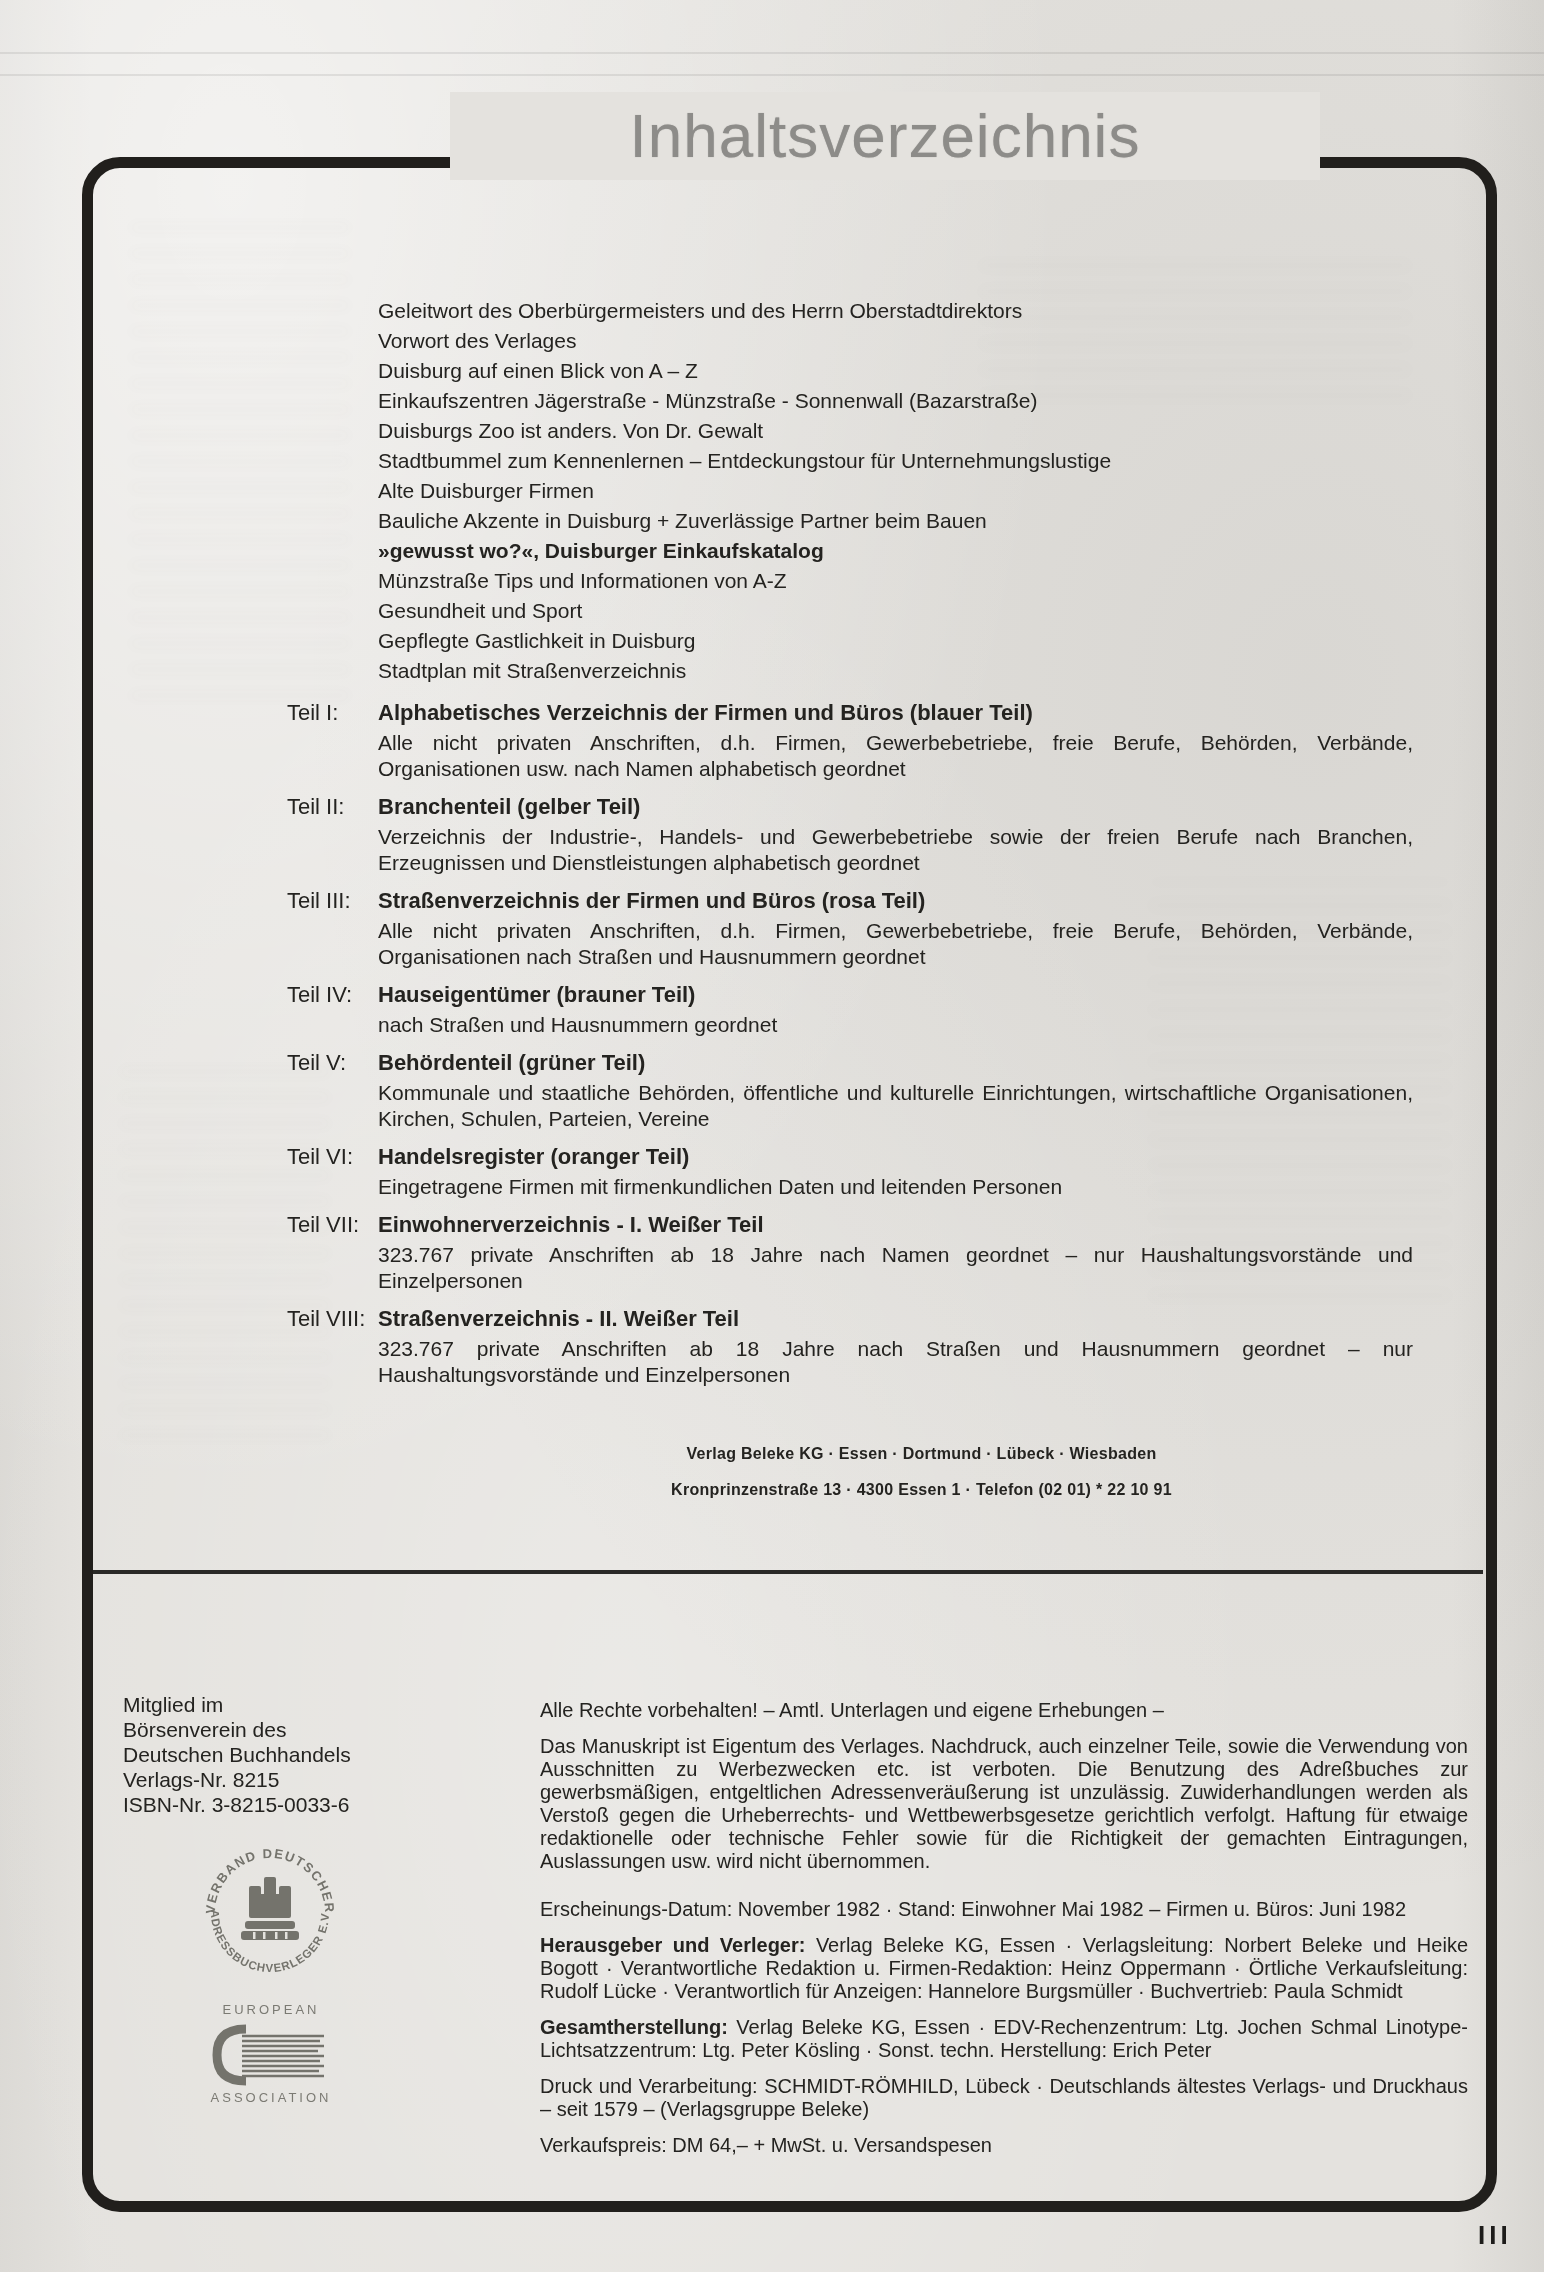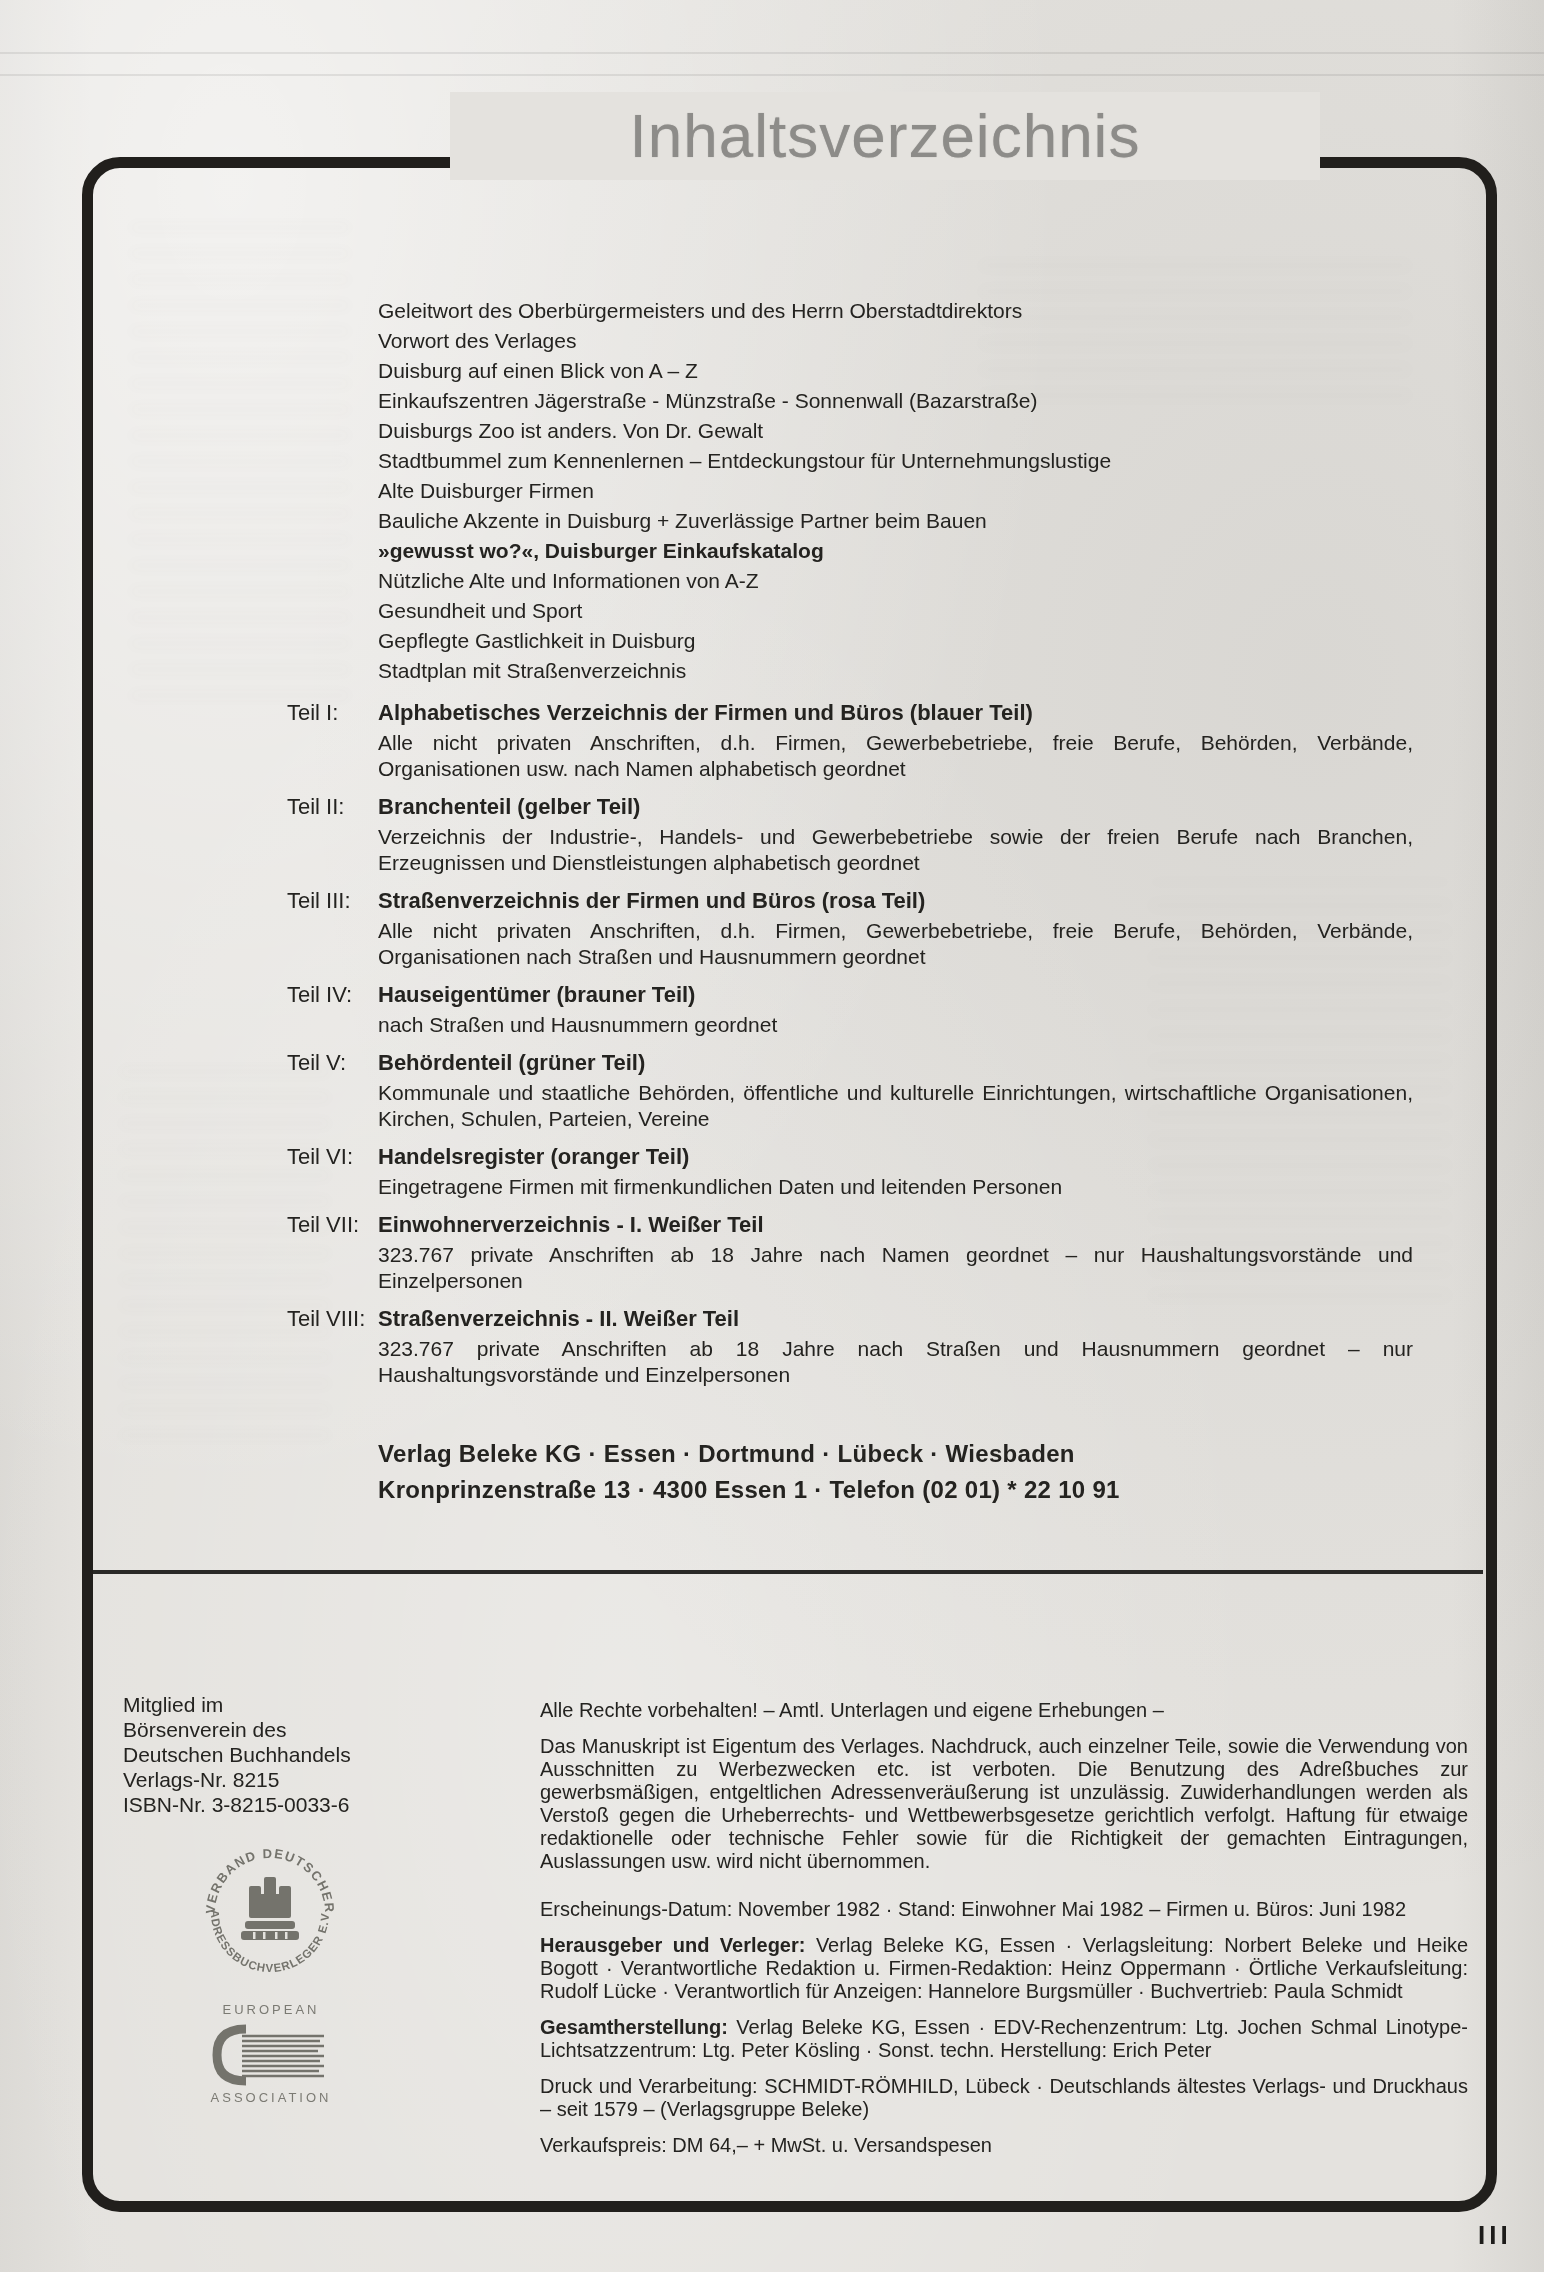--- a/index.html
+++ b/index.html
@@ -42,21 +42,21 @@
   }
   .toc-area{position:absolute;left:287px;top:296px;width:1178px;}
   .intro-list{margin-left:91px;font-size:21px;line-height:30px;}
   .intro-item.bold{font-weight:bold;}
   .toc-sections{margin-top:14px;}
   .t-section{display:flex;margin-top:12px;}
   .t-label{width:91px;flex:0 0 91px;font-size:22px;font-weight:normal;line-height:26px;}
   .t-content{flex:1;}
   .t-heading{font-size:22px;font-weight:bold;line-height:26px;}
   .t-body{margin-top:4px;font-size:21px;line-height:26px;text-align:justify;width:1035px;}
-  .publisher{margin-left:91px;margin-top:48px;font-size:24px;font-weight:bold;line-height:36px;letter-spacing:.3px;}
+  .publisher{margin-left:91px;margin-top:48px;font-size:16px;font-weight:bold;line-height:36px;letter-spacing:.3px;text-align:center;}
 
   .rule{position:absolute;left:93px;top:1570px;width:1390px;height:4px;background:#2a2927;}
 
   .imprint-left{position:absolute;left:123px;top:1692px;font-size:21px;line-height:25px;}
   .imprint-right{position:absolute;left:540px;top:1699px;width:928px;font-size:20px;line-height:23px;}
   .ipara{margin:0 0 13px 0;text-align:justify;}
   .ipara.single{text-align:left;}
   .ipara.gap-lg{margin-bottom:25px;}
   .ipara b{font-weight:bold;}
 
@@ -87,21 +87,21 @@
     <div class="intro-list">
         <div class="intro-item">Geleitwort des Oberbürgermeisters und des Herrn Oberstadtdirektors</div>
         <div class="intro-item">Vorwort des Verlages</div>
         <div class="intro-item">Duisburg auf einen Blick von A – Z</div>
         <div class="intro-item">Einkaufszentren Jägerstraße - Münzstraße - Sonnenwall (Bazarstraße)</div>
         <div class="intro-item">Duisburgs Zoo ist anders. Von Dr. Gewalt</div>
         <div class="intro-item">Stadtbummel zum Kennenlernen – Entdeckungstour für Unternehmungslustige</div>
         <div class="intro-item">Alte Duisburger Firmen</div>
         <div class="intro-item">Bauliche Akzente in Duisburg + Zuverlässige Partner beim Bauen</div>
         <div class="intro-item bold">»gewusst wo?«, Duisburger Einkaufskatalog</div>
-        <div class="intro-item">Nützliche Alte und Informationen von A-Z</div>
+        <div class="intro-item">Münzstraße Tips und Informationen von A-Z</div>
         <div class="intro-item">Gesundheit und Sport</div>
         <div class="intro-item">Gepflegte Gastlichkeit in Duisburg</div>
         <div class="intro-item">Stadtplan mit Straßenverzeichnis</div>
       </div>
     <div class="toc-sections">
         <div class="t-section">
           <div class="t-label">Teil I:</div>
           <div class="t-content">
             <div class="t-heading">Alphabetisches Verzeichnis der Firmen und Büros (blauer Teil)</div>
             <div class="t-body">Alle nicht privaten Anschriften, d.h. Firmen, Gewerbebetriebe, freie Berufe, Behörden, Verbände, Organisationen usw. nach Namen alphabetisch geordnet</div>

